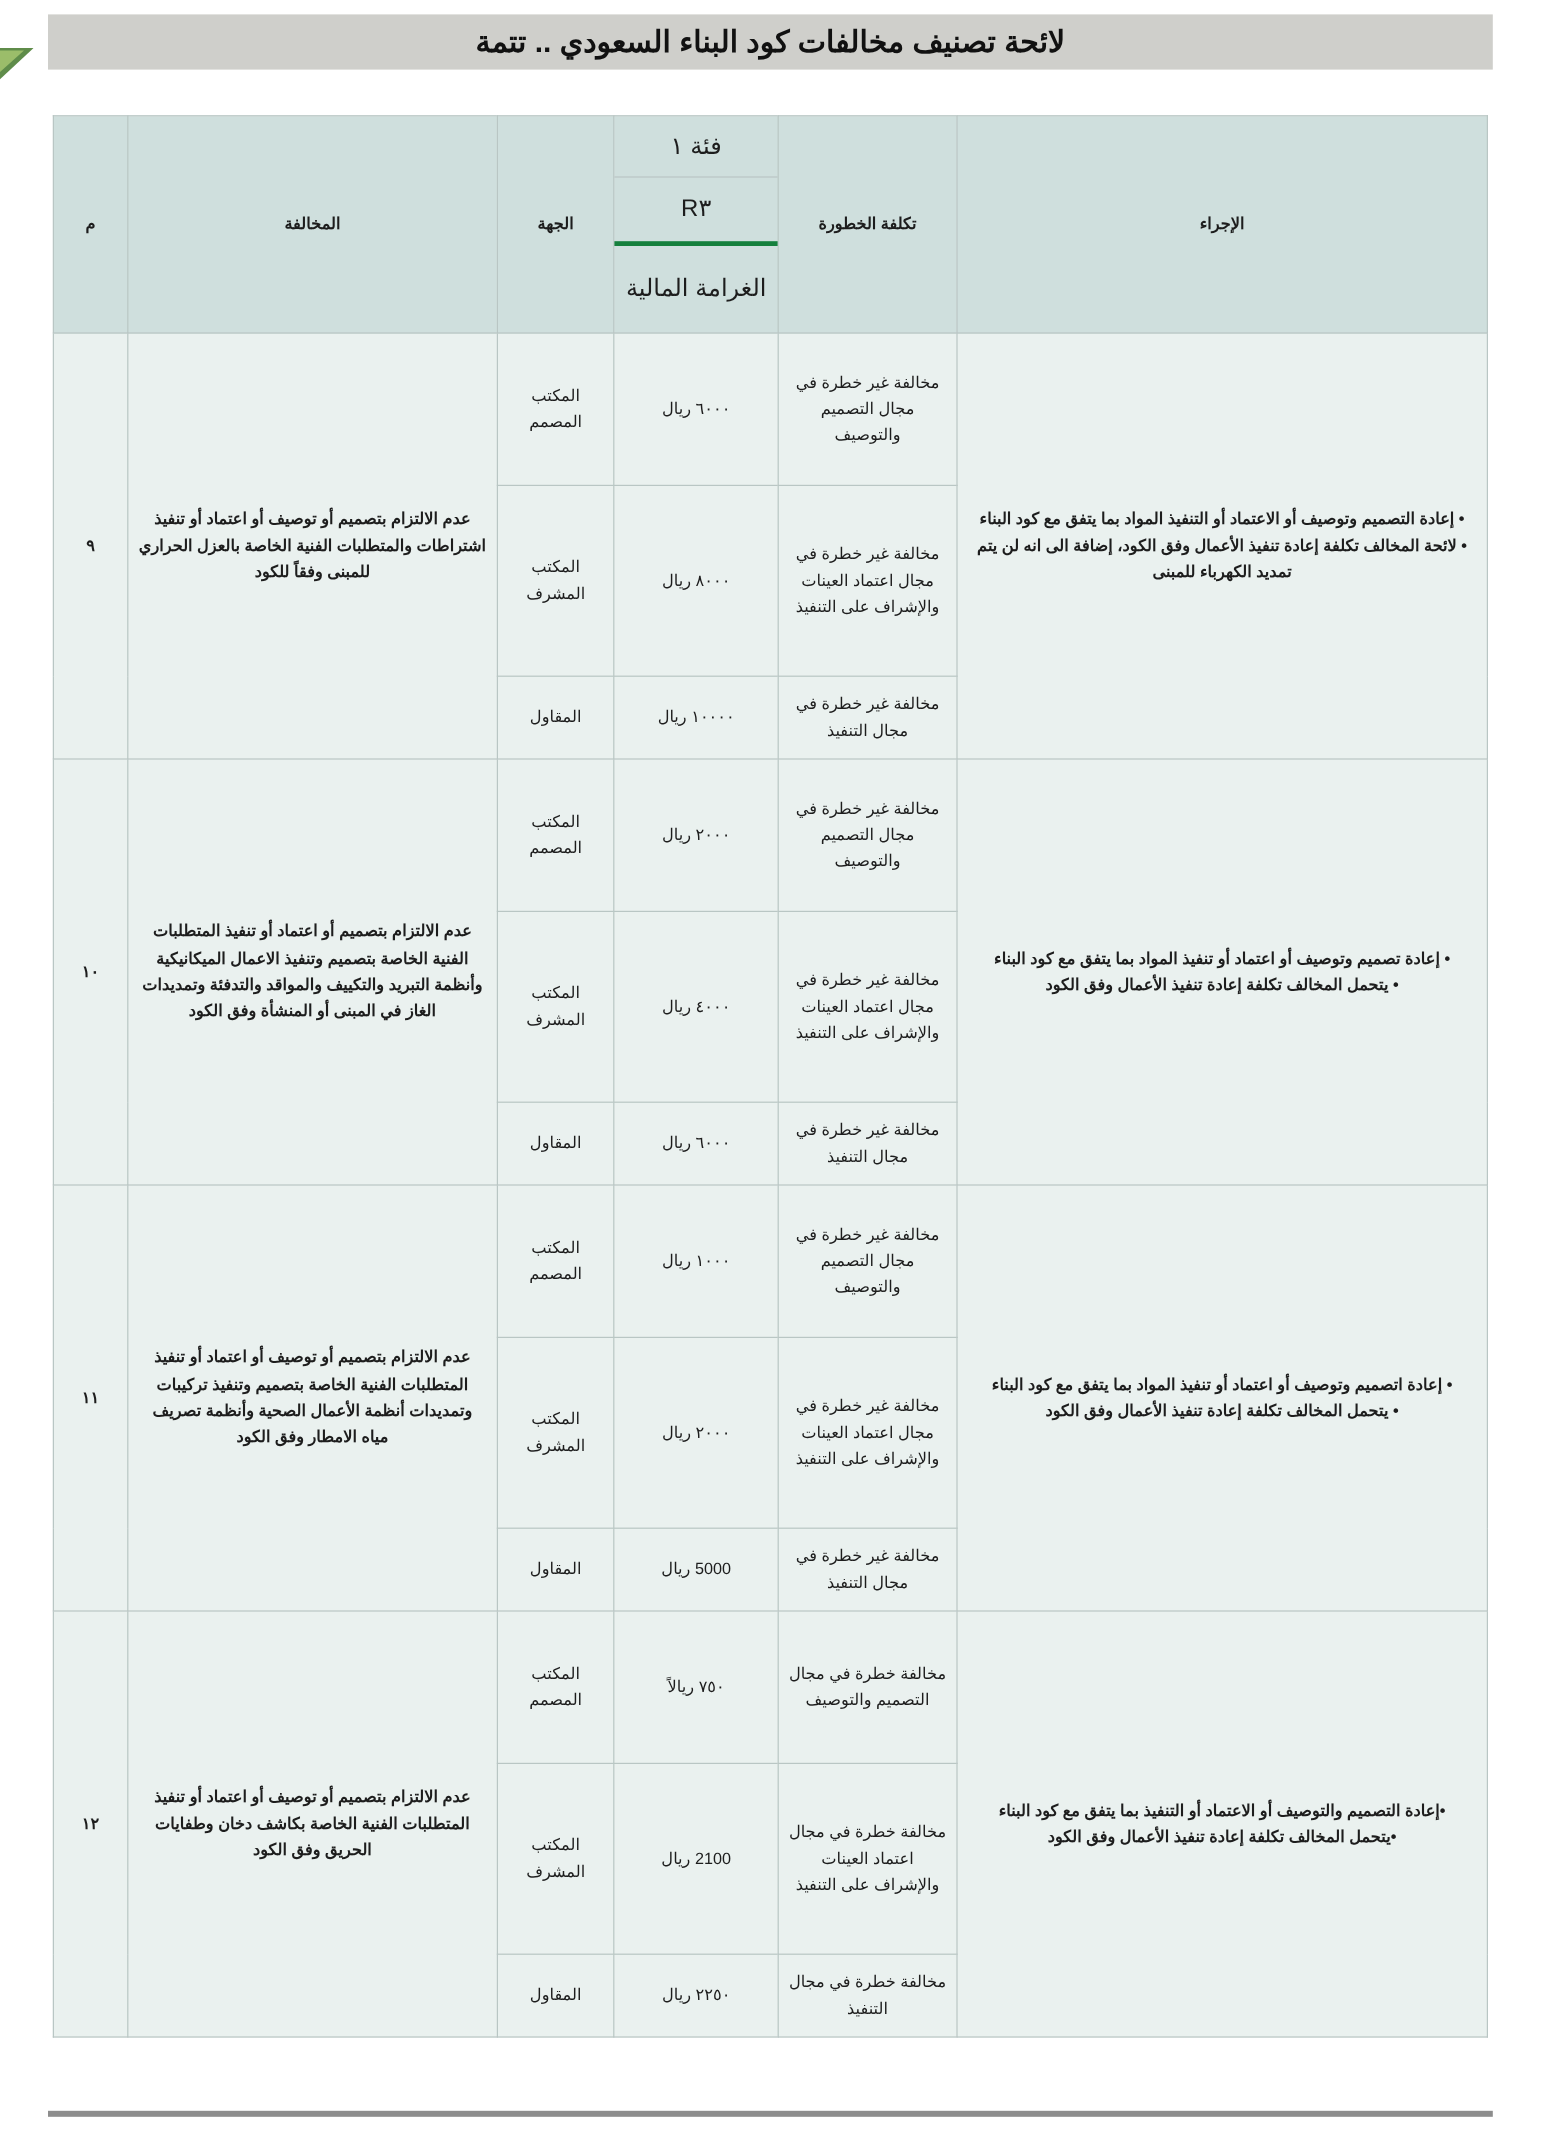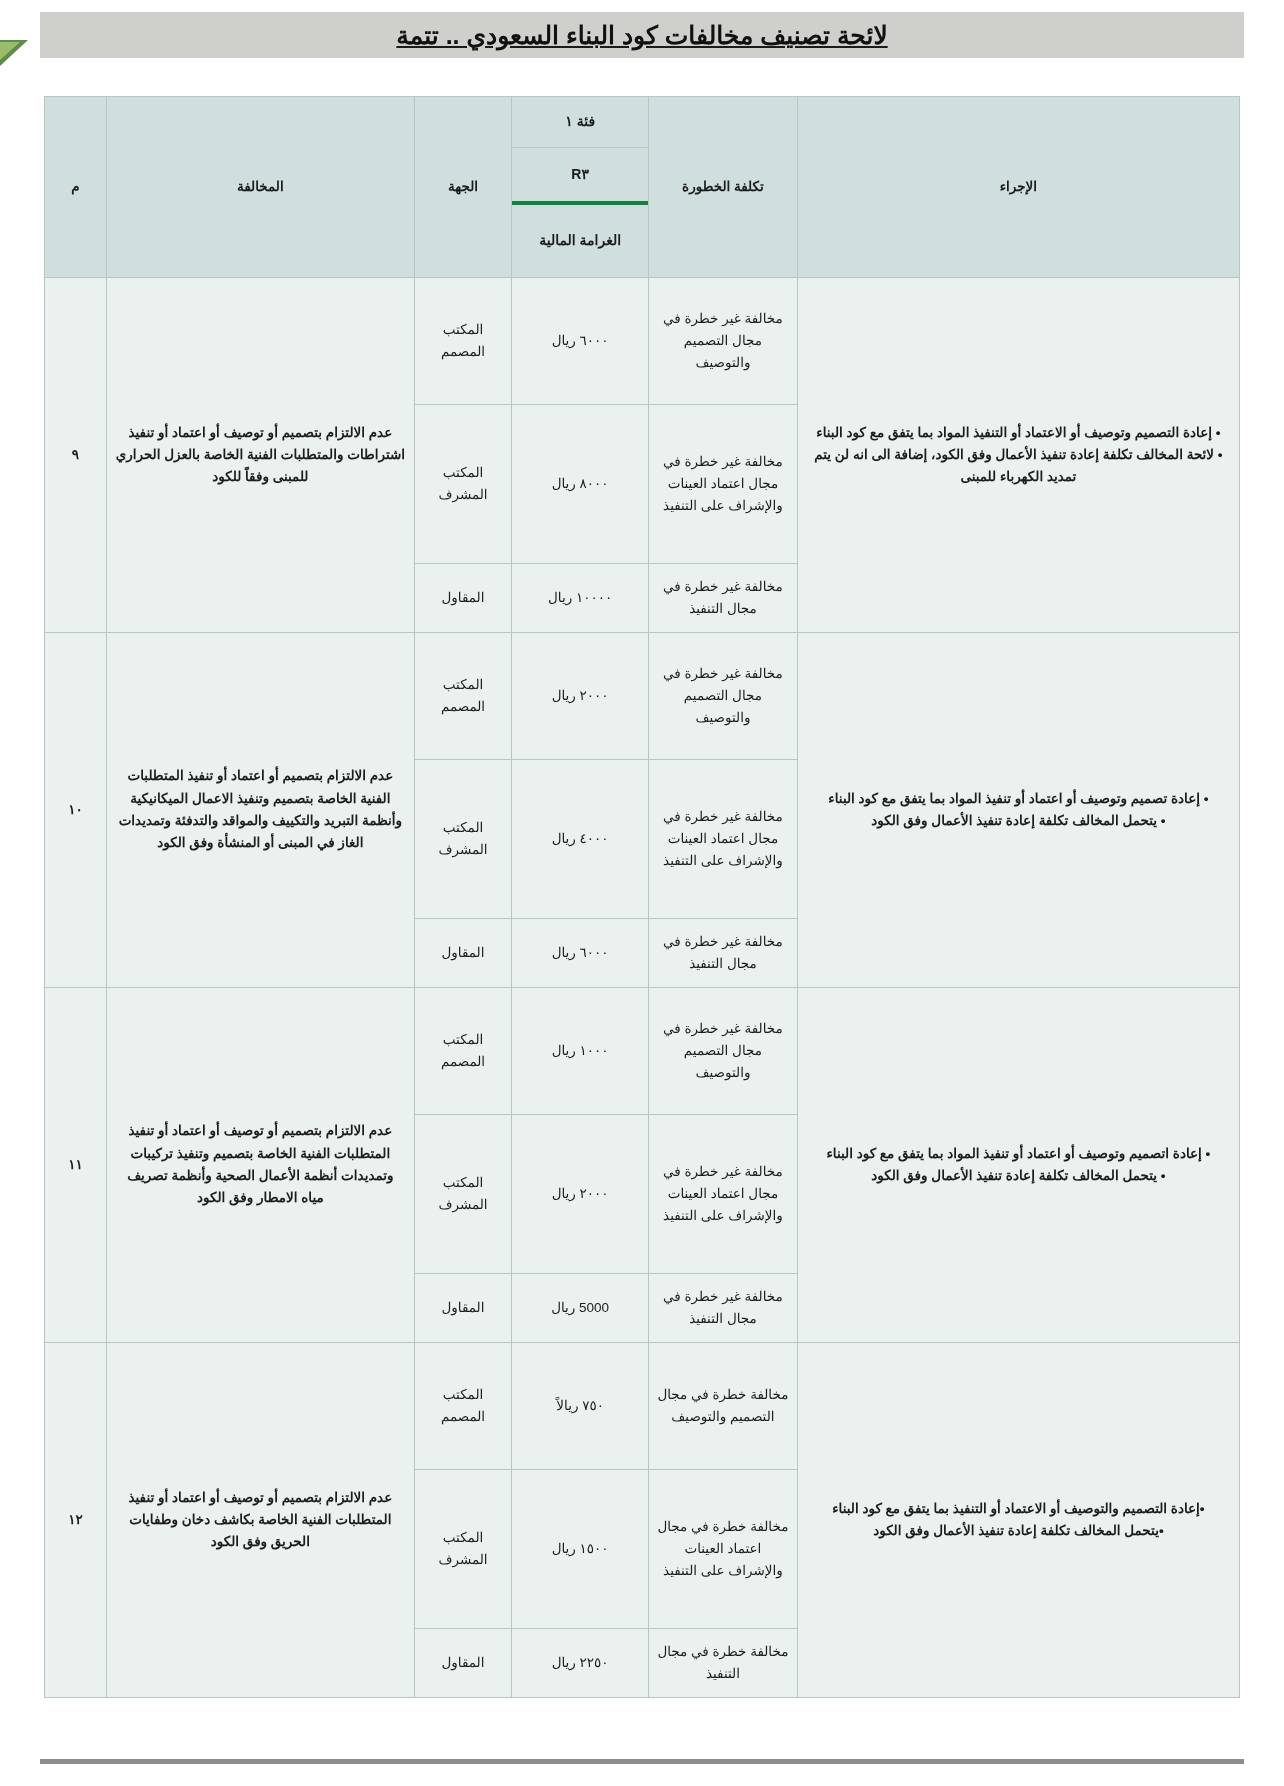--- a/index.html
+++ b/index.html
@@ -20,21 +20,20 @@
   .page-header {
     position: absolute;
     top: 12px;
     right: 40px;
     left: 40px;
     height: 46px;
     background: #cfcfcb;
     display: flex;
     align-items: center;
     justify-content: center;
-    text-decoration: underline;
   }
   .page-header .title {
     font-size: 25px;
     font-weight: bold;
     color: #111;
     letter-spacing: 0;
   }
 
   .corner-shape {
     position: absolute;
@@ -111,22 +110,22 @@
   thead td.fine-head {
     padding: 0;
     vertical-align: top;
   }
   .fine-head-inner { display: flex; flex-direction: column; height: 100%; }
   .fine-head-inner .fh-row {
     flex: 1;
     display: flex;
     align-items: center;
     justify-content: center;
-    font-weight: bold;
-    font-size: 14px;
+    font-weight: normal;
+    font-size: 20px;
   }
   .fine-head-inner .fh-row.r1 { border-bottom: 1px solid #b9c6c4; flex: 0 0 50px; }
   .fine-head-inner .fh-row.r2 { border-bottom: 4px solid #15803d; flex: 0 0 53px; }
   .fine-head-inner .fh-row.r3 { flex: 1; }
 
   td.action-cell {
     text-align: right;
     padding: 10px 18px;
     font-size: 14px;
     font-weight: bold;
@@ -259,21 +258,21 @@
             <div>•يتحمل المخالف تكلفة إعادة تنفيذ الأعمال وفق الكود</div>
           </td>
           <td class="sev-cell">مخالفة خطرة في مجال التصميم والتوصيف</td>
           <td class="fine-cell">٧٥٠ ريالاً</td>
           <td class="party-cell">المكتب المصمم</td>
           <td class="viol-cell" rowspan="3">عدم الالتزام بتصميم أو توصيف أو اعتماد أو تنفيذ المتطلبات الفنية الخاصة بكاشف دخان وطفايات الحريق وفق الكود</td>
           <td class="no-cell" rowspan="3">١٢</td>
         </tr>
         <tr class="row-h-2">
           <td class="sev-cell">مخالفة خطرة في مجال اعتماد العينات والإشراف على التنفيذ</td>
-          <td class="fine-cell">١٥٠٠ ريال</td>
+          <td class="fine-cell">2100 ريال</td>
           <td class="party-cell">المكتب المشرف</td>
         </tr>
         <tr class="row-h-3">
           <td class="sev-cell">مخالفة خطرة في مجال التنفيذ</td>
           <td class="fine-cell">٢٢٥٠ ريال</td>
           <td class="party-cell">المقاول</td>
         </tr>
       </tbody>
   </table>
 </div>

